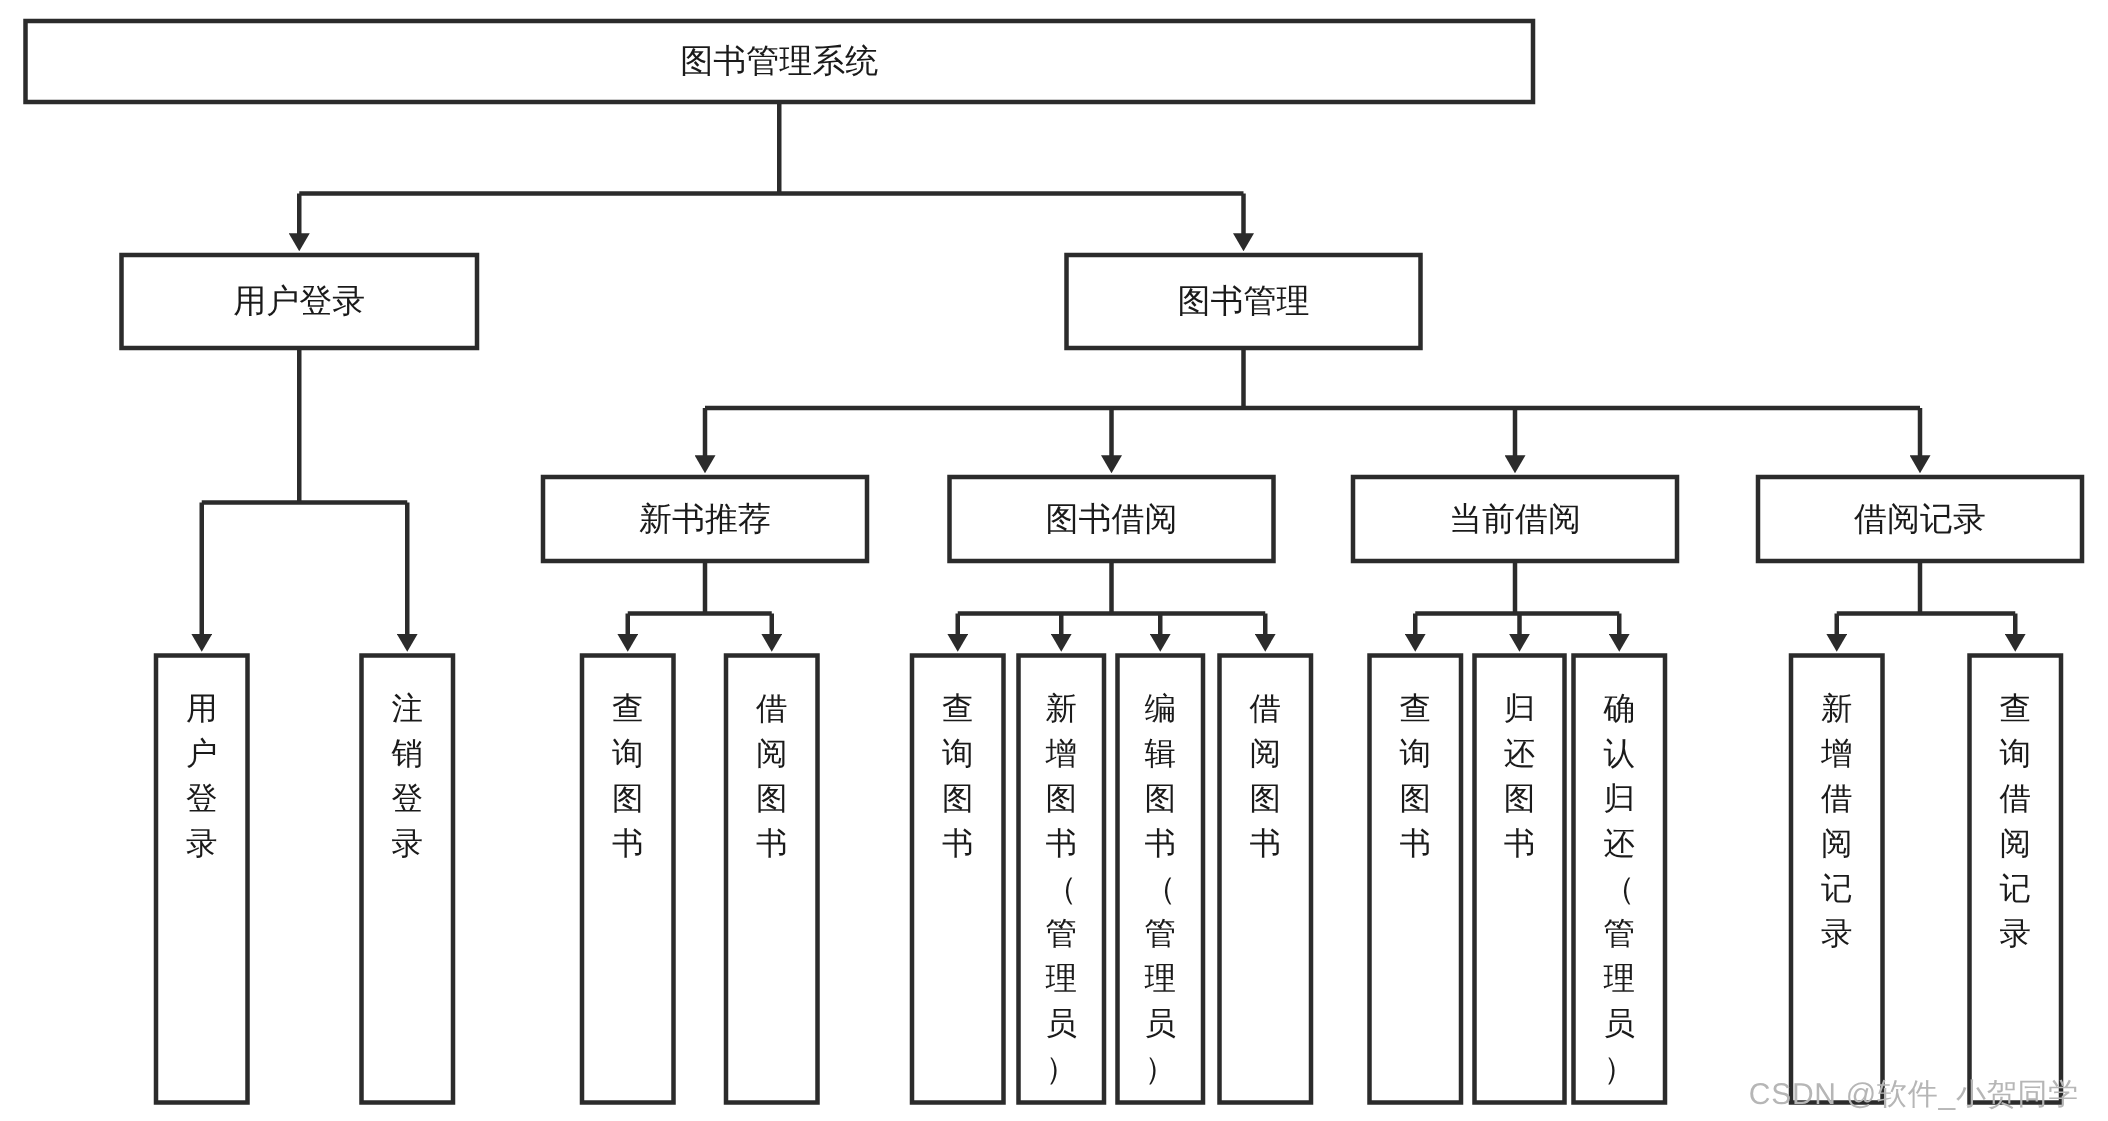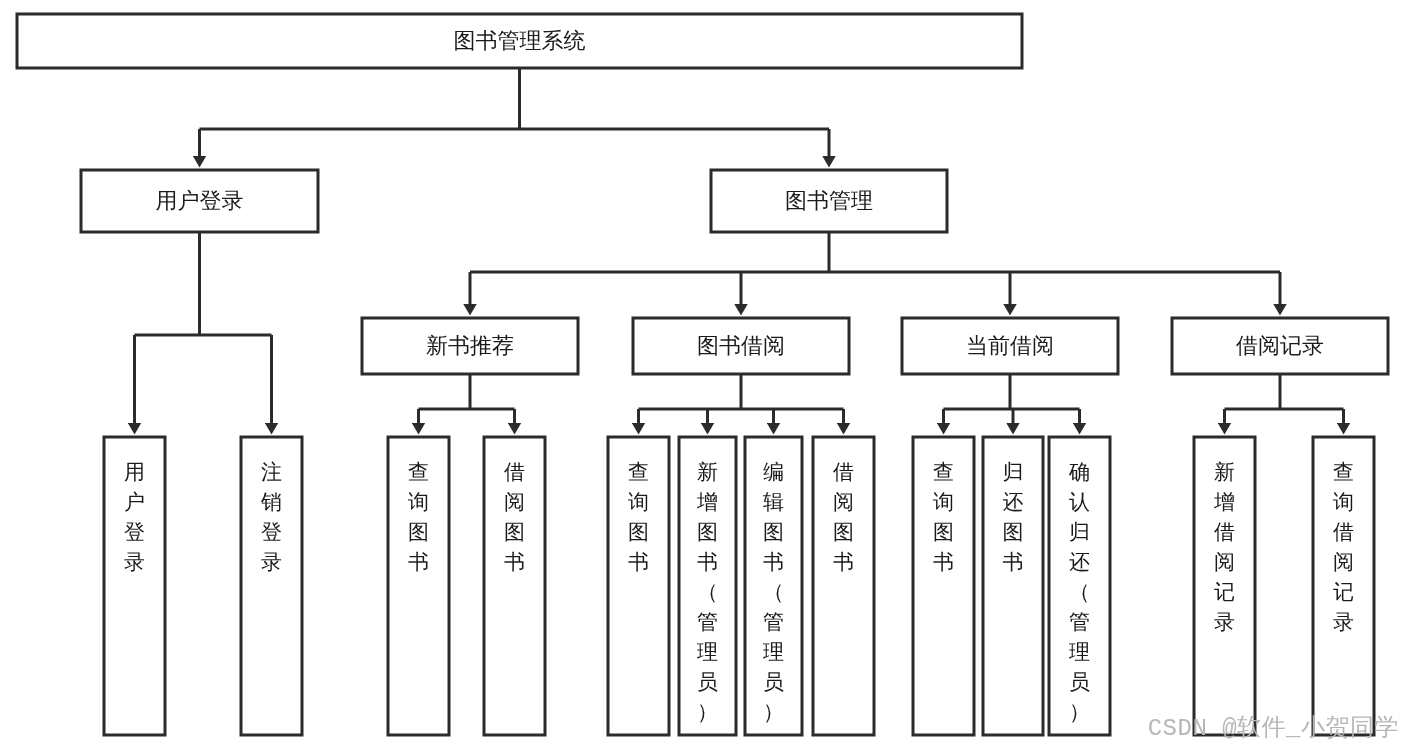--- a/index.html
+++ b/index.html
@@ -50,24 +50,24 @@
     stroke: #2b2b2b;
     stroke-width: 3;
     fill: none;
   }
   .arrow-head {
     fill: #2b2b2b;
     stroke: none;
   }
   .watermark {
     position: absolute;
-    right: 6px;
+    right: 19px;
     bottom: 4px;
-    font-family: Liberation Mono, monospace;
-    font-size: 24px;
+    font-family: Liberation Sans, sans-serif;
+    font-size: 20px;
     color: #b6b6b6;
     white-space: nowrap;
     letter-spacing: 0.5px;
     pointer-events: none;
   }
 </style>
 </head>
 <body>
 
 <div id="diagram-root">

